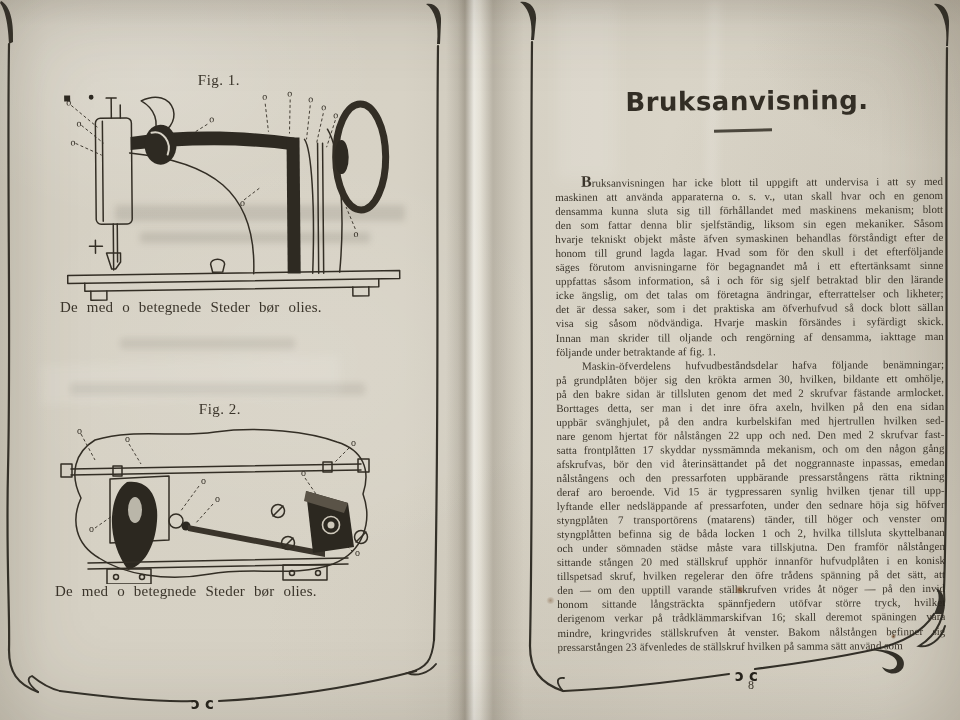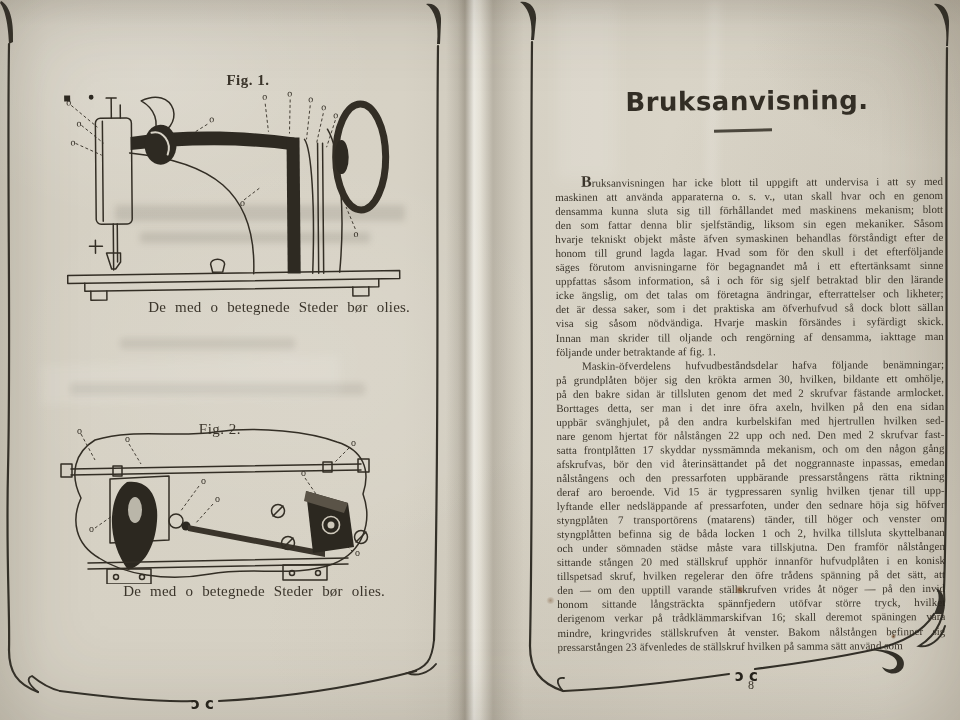--- a/index.html
+++ b/index.html
@@ -28,21 +28,21 @@
     left:446px;top:0;width:78px;height:720px;
     background:linear-gradient(90deg,
       rgba(0,0,0,0) 0px, rgba(94,85,70,.16) 12px, rgba(94,85,70,.36) 19px,
       rgba(255,255,252,.55) 28px, rgba(246,244,236,.45) 34px,
       rgba(94,85,70,.24) 47px, rgba(94,85,70,.10) 62px, rgba(0,0,0,0) 78px);
   }
   .crease{background:rgba(255,255,255,.16);filter:blur(4px);}
   .ghost{background:rgba(104,98,86,.18);filter:blur(3px);border-radius:3px;}
   .spot{border-radius:50%;}
   .fig-label{font-size:15px;text-align:center;letter-spacing:.5px;color:var(--text-ink);}
-  .fig-caption{font-size:15px;text-align:right;word-spacing:5px;letter-spacing:.2px;color:var(--text-ink);}
+  .fig-caption{font-size:15px;text-align:left;word-spacing:5px;letter-spacing:.2px;color:var(--text-ink);}
   .title{
     font-family:"DejaVu Sans",sans-serif;font-weight:bold;font-size:26px;letter-spacing:.5px;
     text-align:center;color:var(--ink);transform:rotate(-.5deg);
   }
   .title-rule{height:2.5px;background:var(--ink);transform:rotate(-1.5deg);opacity:.85;}
   .body-text{
     width:388px;font-size:11px;color:var(--text-ink);transform:rotate(-.3deg);
     transform-origin:left top;letter-spacing:.05px;
   }
   .bl{ text-align:justify; line-height:14.06px; height:14.06px; overflow:hidden; }
@@ -59,21 +59,21 @@
 
   <div class="abs gutter"></div>
 
   <section class="left-page">
 
     <div class="abs ghost" style="left:115px;top:205px;width:290px;height:16px;"></div>
     <div class="abs ghost" style="left:140px;top:232px;width:230px;height:11px;"></div>
     <div class="abs ghost" style="left:120px;top:338px;width:175px;height:11px;opacity:.8;"></div>
     <div class="abs ghost" style="left:70px;top:383px;width:295px;height:12px;opacity:.8;"></div>
 
-    <div class="abs fig-label" style="left:73px;top:72px;width:350px;font-weight:bold;">Fig. 1.</div>
+    <div class="abs fig-label" style="left:44px;top:72px;width:350px;">Fig. 1.</div>
 
     <svg class="abs" style="left:60px;top:88px;transform:rotate(-.5deg);" width="350" height="212" viewBox="0 0 350 212">
       <g stroke="#332e25" fill="none" stroke-width="1.5" stroke-linecap="round" stroke-linejoin="round">
         <path d="M7,186 L339,184 L339,192 L7,194 Z"></path>
         <path d="M24,194 L24,202 L318,200 L318,192"></path>
         <path d="M30,202 l0,9 16,0 0,-9"></path>
         <path d="M292,200 l0,9 16,0 0,-9"></path>
         <path d="M150,176 a7,5 0 0 1 14,0 l-2,8 -10,0 z"></path>
         <path d="M36,34 a5,5 0 0 1 5,-5 l26,0 a5,5 0 0 1 5,5 l0,96 a5,5 0 0 1 -5,5 l-26,0 a5,5 0 0 1 -5,-5 z"></path>
         <path d="M43,32 l0,100"></path>
@@ -118,21 +118,21 @@
         <text x="249" y="15">o</text>
         <text x="262" y="23">o</text>
         <text x="274" y="31">o</text>
         <text x="293" y="150">o</text>
         <text x="180" y="118">o</text>
       </g>
     </svg>
 
     <div class="abs fig-caption" style="left:60px;top:299px;width:350px;">De med o betegnede Steder bør olies.</div>
 
-    <div class="abs fig-label" style="left:55px;top:421px;width:330px;">Fig. 2.</div>
+    <div class="abs fig-label" style="left:55px;top:401px;width:330px;">Fig. 2.</div>
 
     <svg class="abs" style="left:55px;top:424px;" width="330" height="160" viewBox="0 0 330 160">
       <g stroke="#332e25" fill="none" stroke-width="1.5" stroke-linecap="round" stroke-linejoin="round">
         <path d="M40,16 C 80,4 120,14 160,8 C 205,2 255,8 282,18 C 308,26 316,46 308,70 C 318,98 308,128 278,140 C 240,154 195,142 155,150 C 110,158 68,150 44,134 C 20,120 16,96 26,74 C 14,50 20,28 40,16 Z"></path>
         <path d="M16,45 L306,40 M16,51 L306,46"></path>
         <rect x="6" y="40" width="11" height="13"></rect>
           <rect x="303" y="35" width="11" height="13"></rect>
         <rect x="58" y="42" width="9" height="10"></rect>
           <rect x="268" y="38" width="9" height="10"></rect>
         <path d="M55,55 L114,52 L114,116 L55,119 Z"></path>

